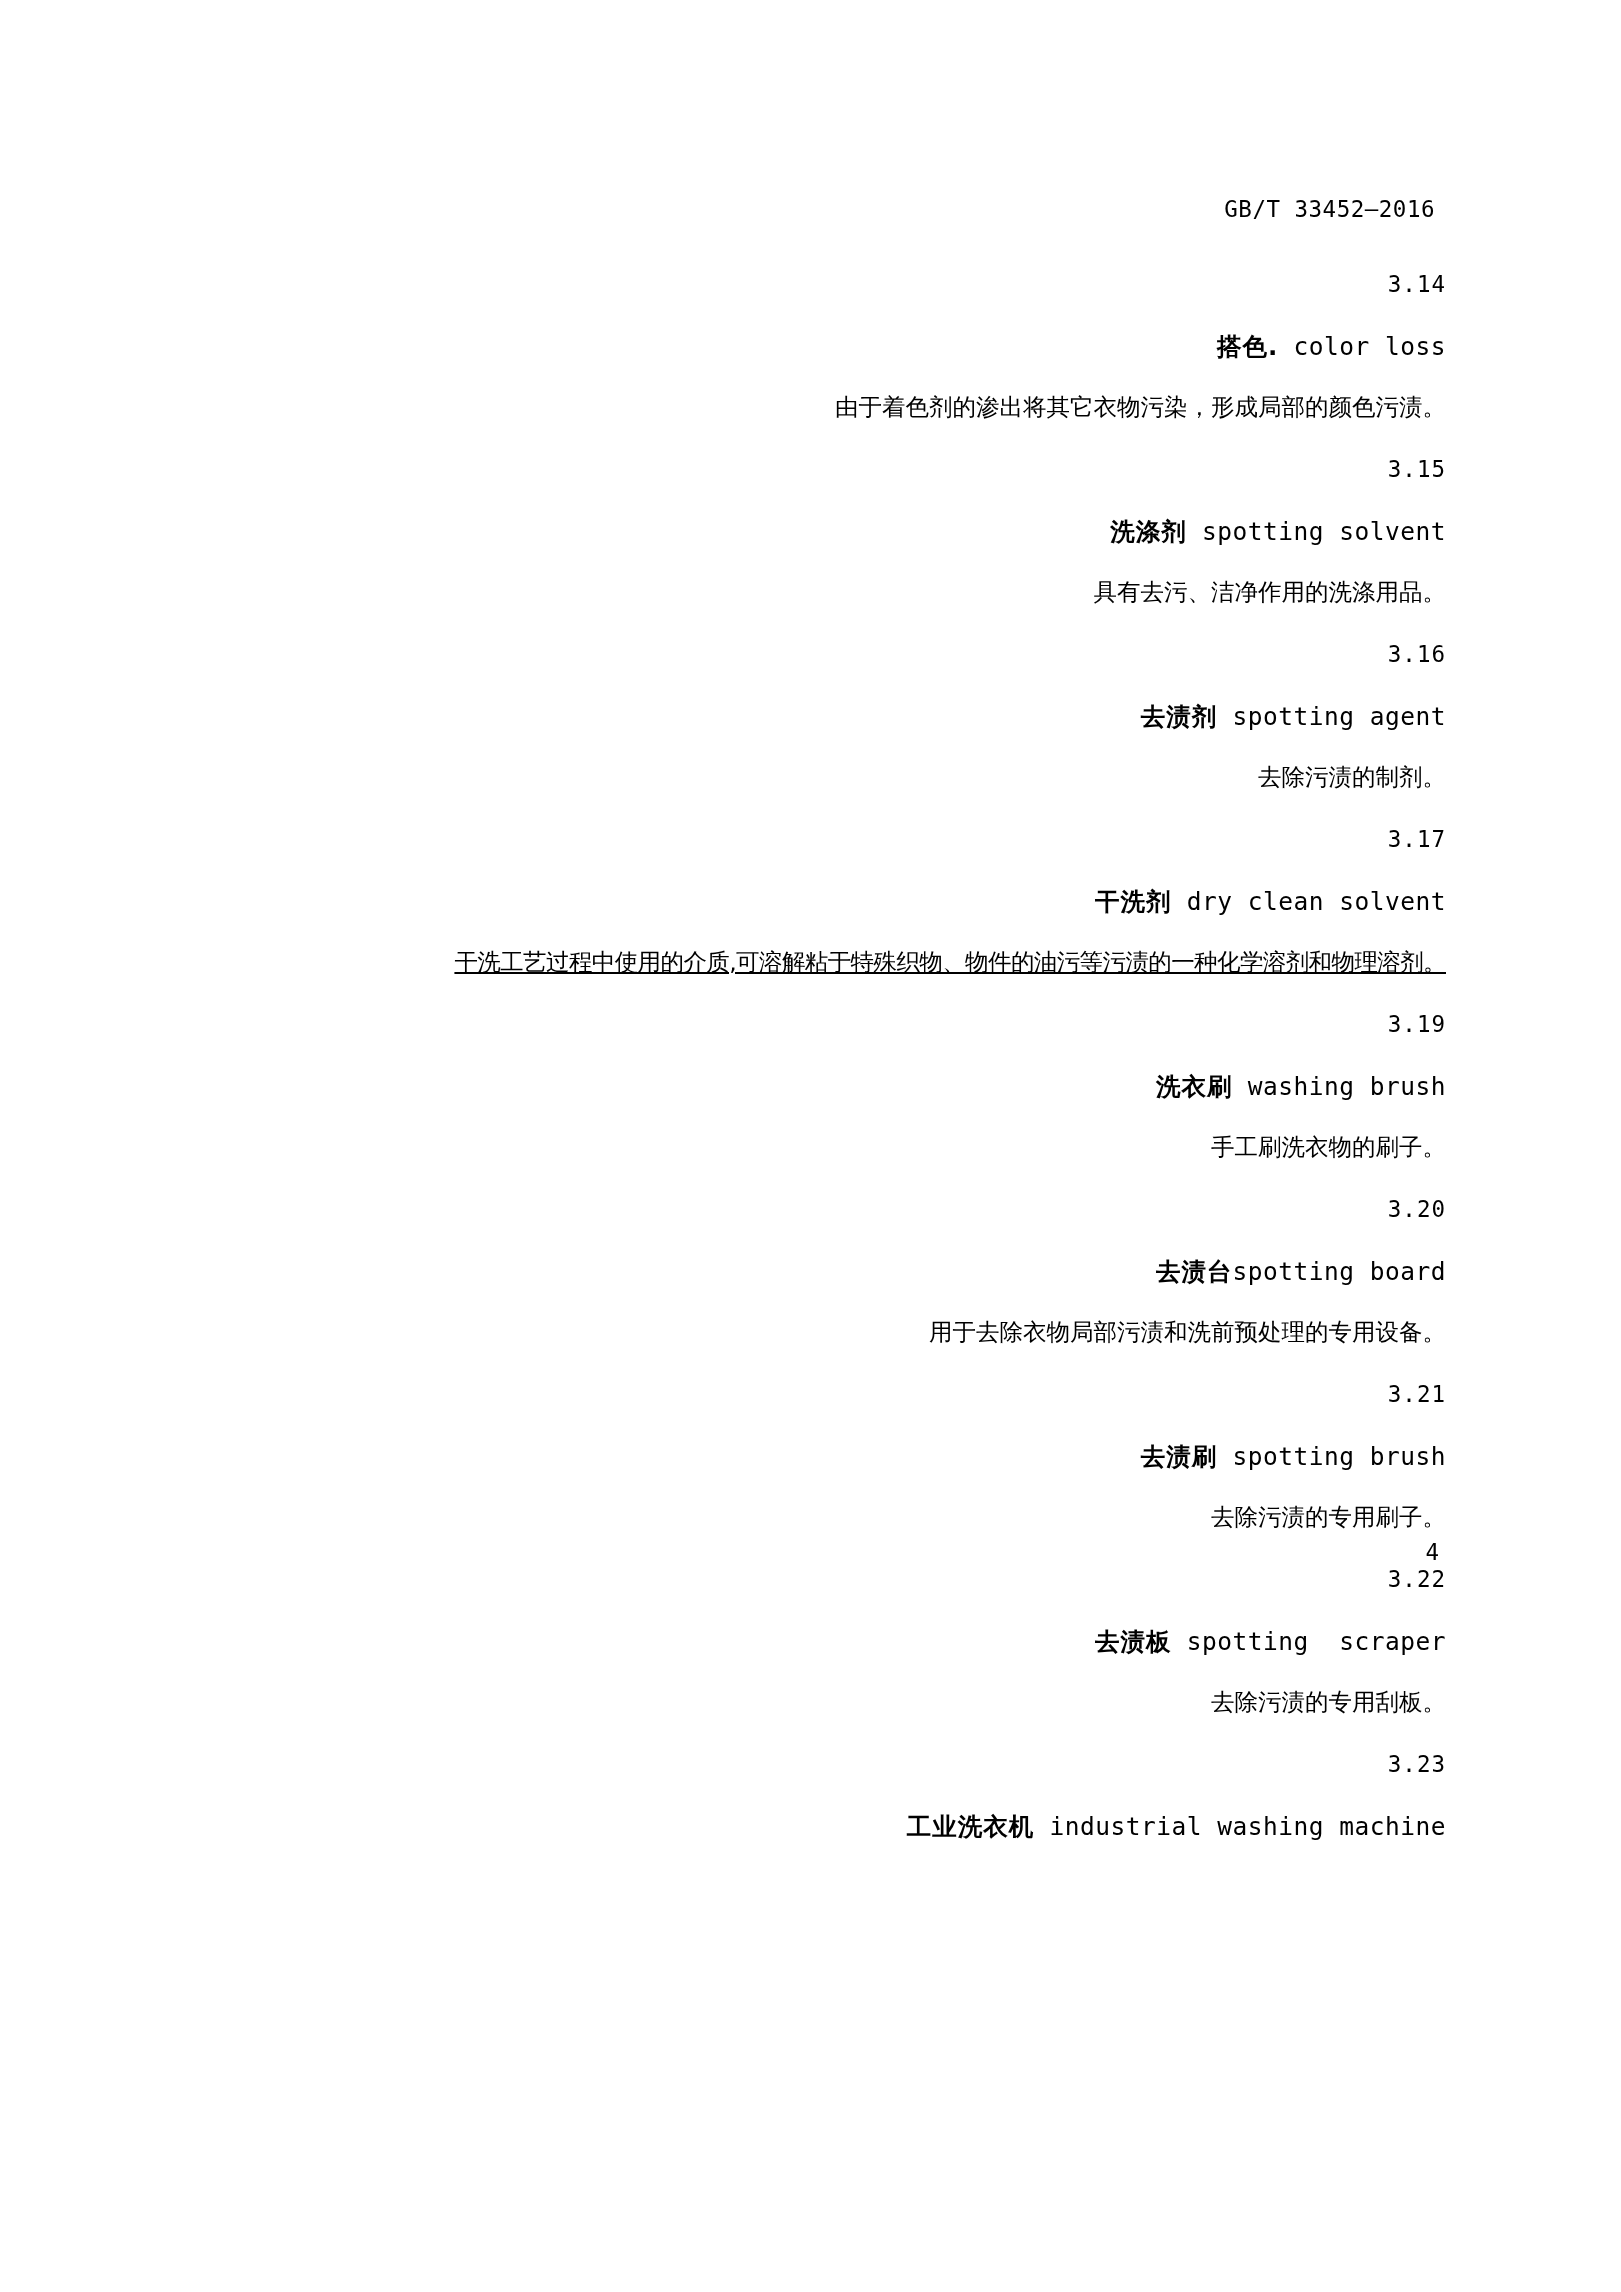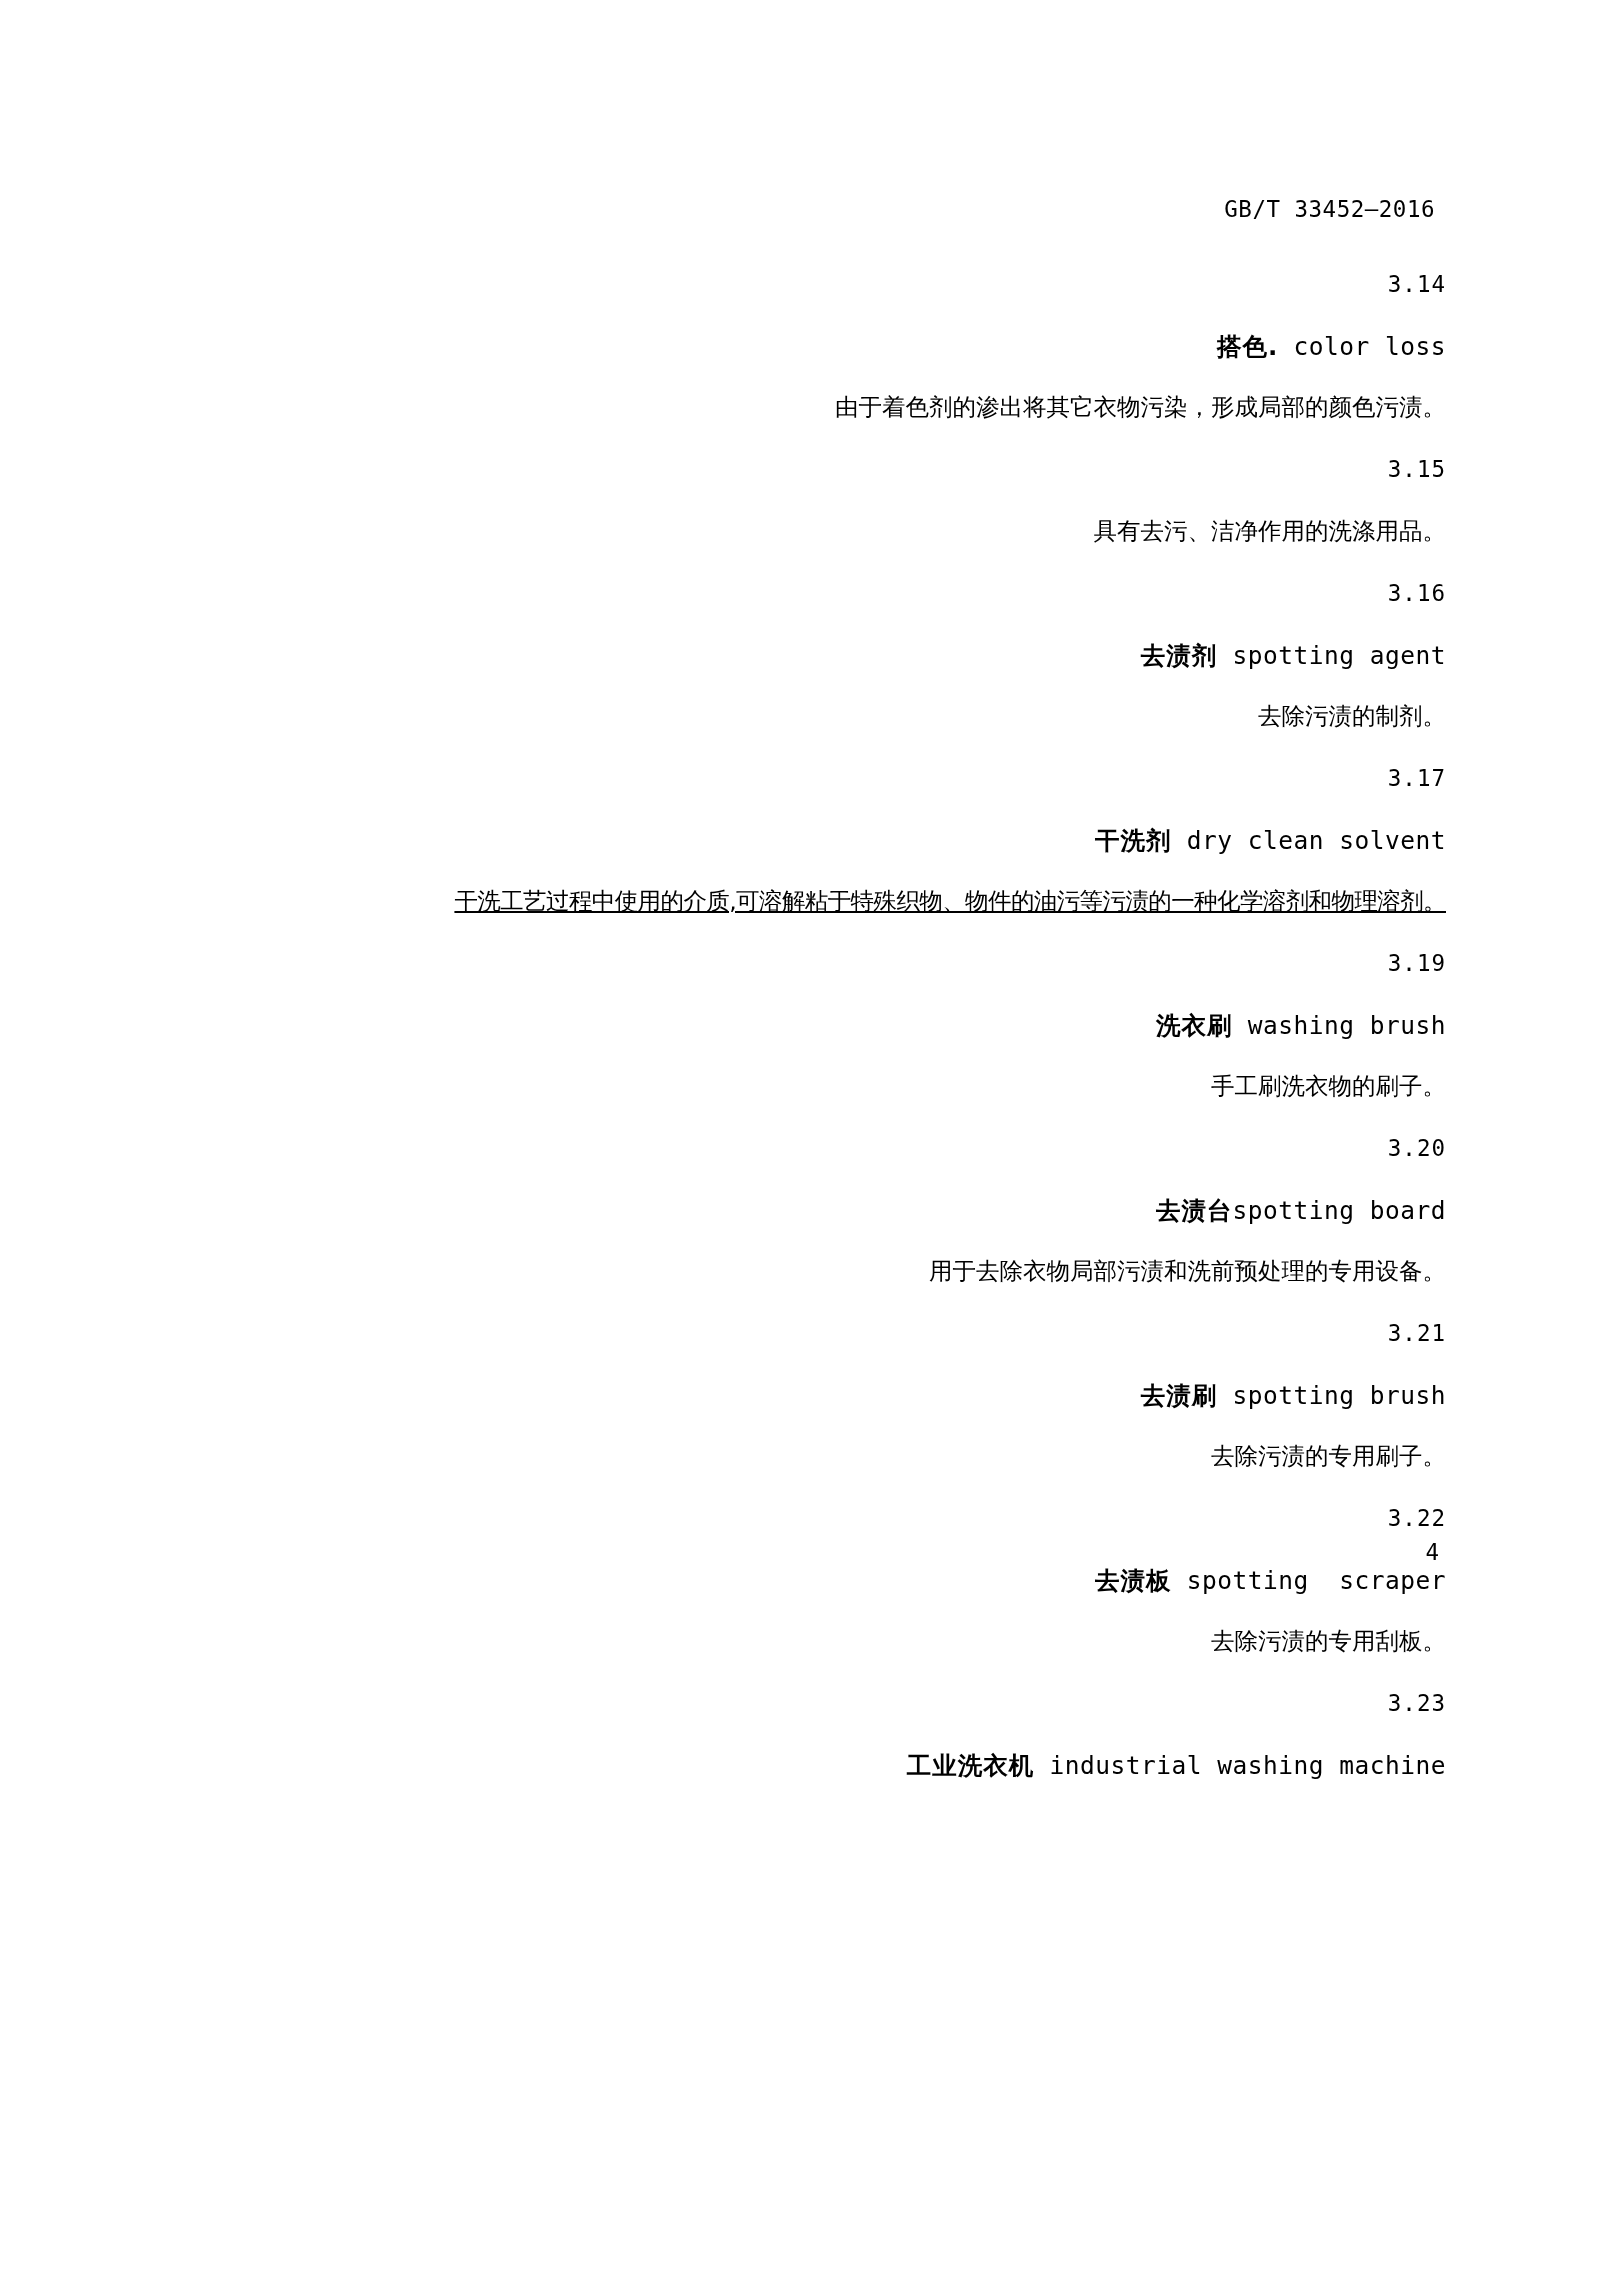--- a/index.html
+++ b/index.html
@@ -95,20 +95,21 @@
   <div class="content">
 
     <div class="entry">
       <div class="num">3.14</div>
       <div class="term"><span class="cn">搭色.</span><span> color loss</span></div>
       <div class="desc">由于着色剂的渗出将其它衣物污染，形成局部的颜色污渍。</div>
     </div>
 
     <div class="entry">
       <div class="num">3.15</div>
+      <div class="term"><span class="cn">洗涤剂</span><span> spotting solvent</span></div>
       <div class="desc">具有去污、洁净作用的洗涤用品。</div>
     </div>
 
     <div class="entry">
       <div class="num">3.16</div>
       <div class="term"><span class="cn">去渍剂</span><span> spotting agent</span></div>
       <div class="desc">去除污渍的制剂。</div>
     </div>
 
     <div class="entry">

